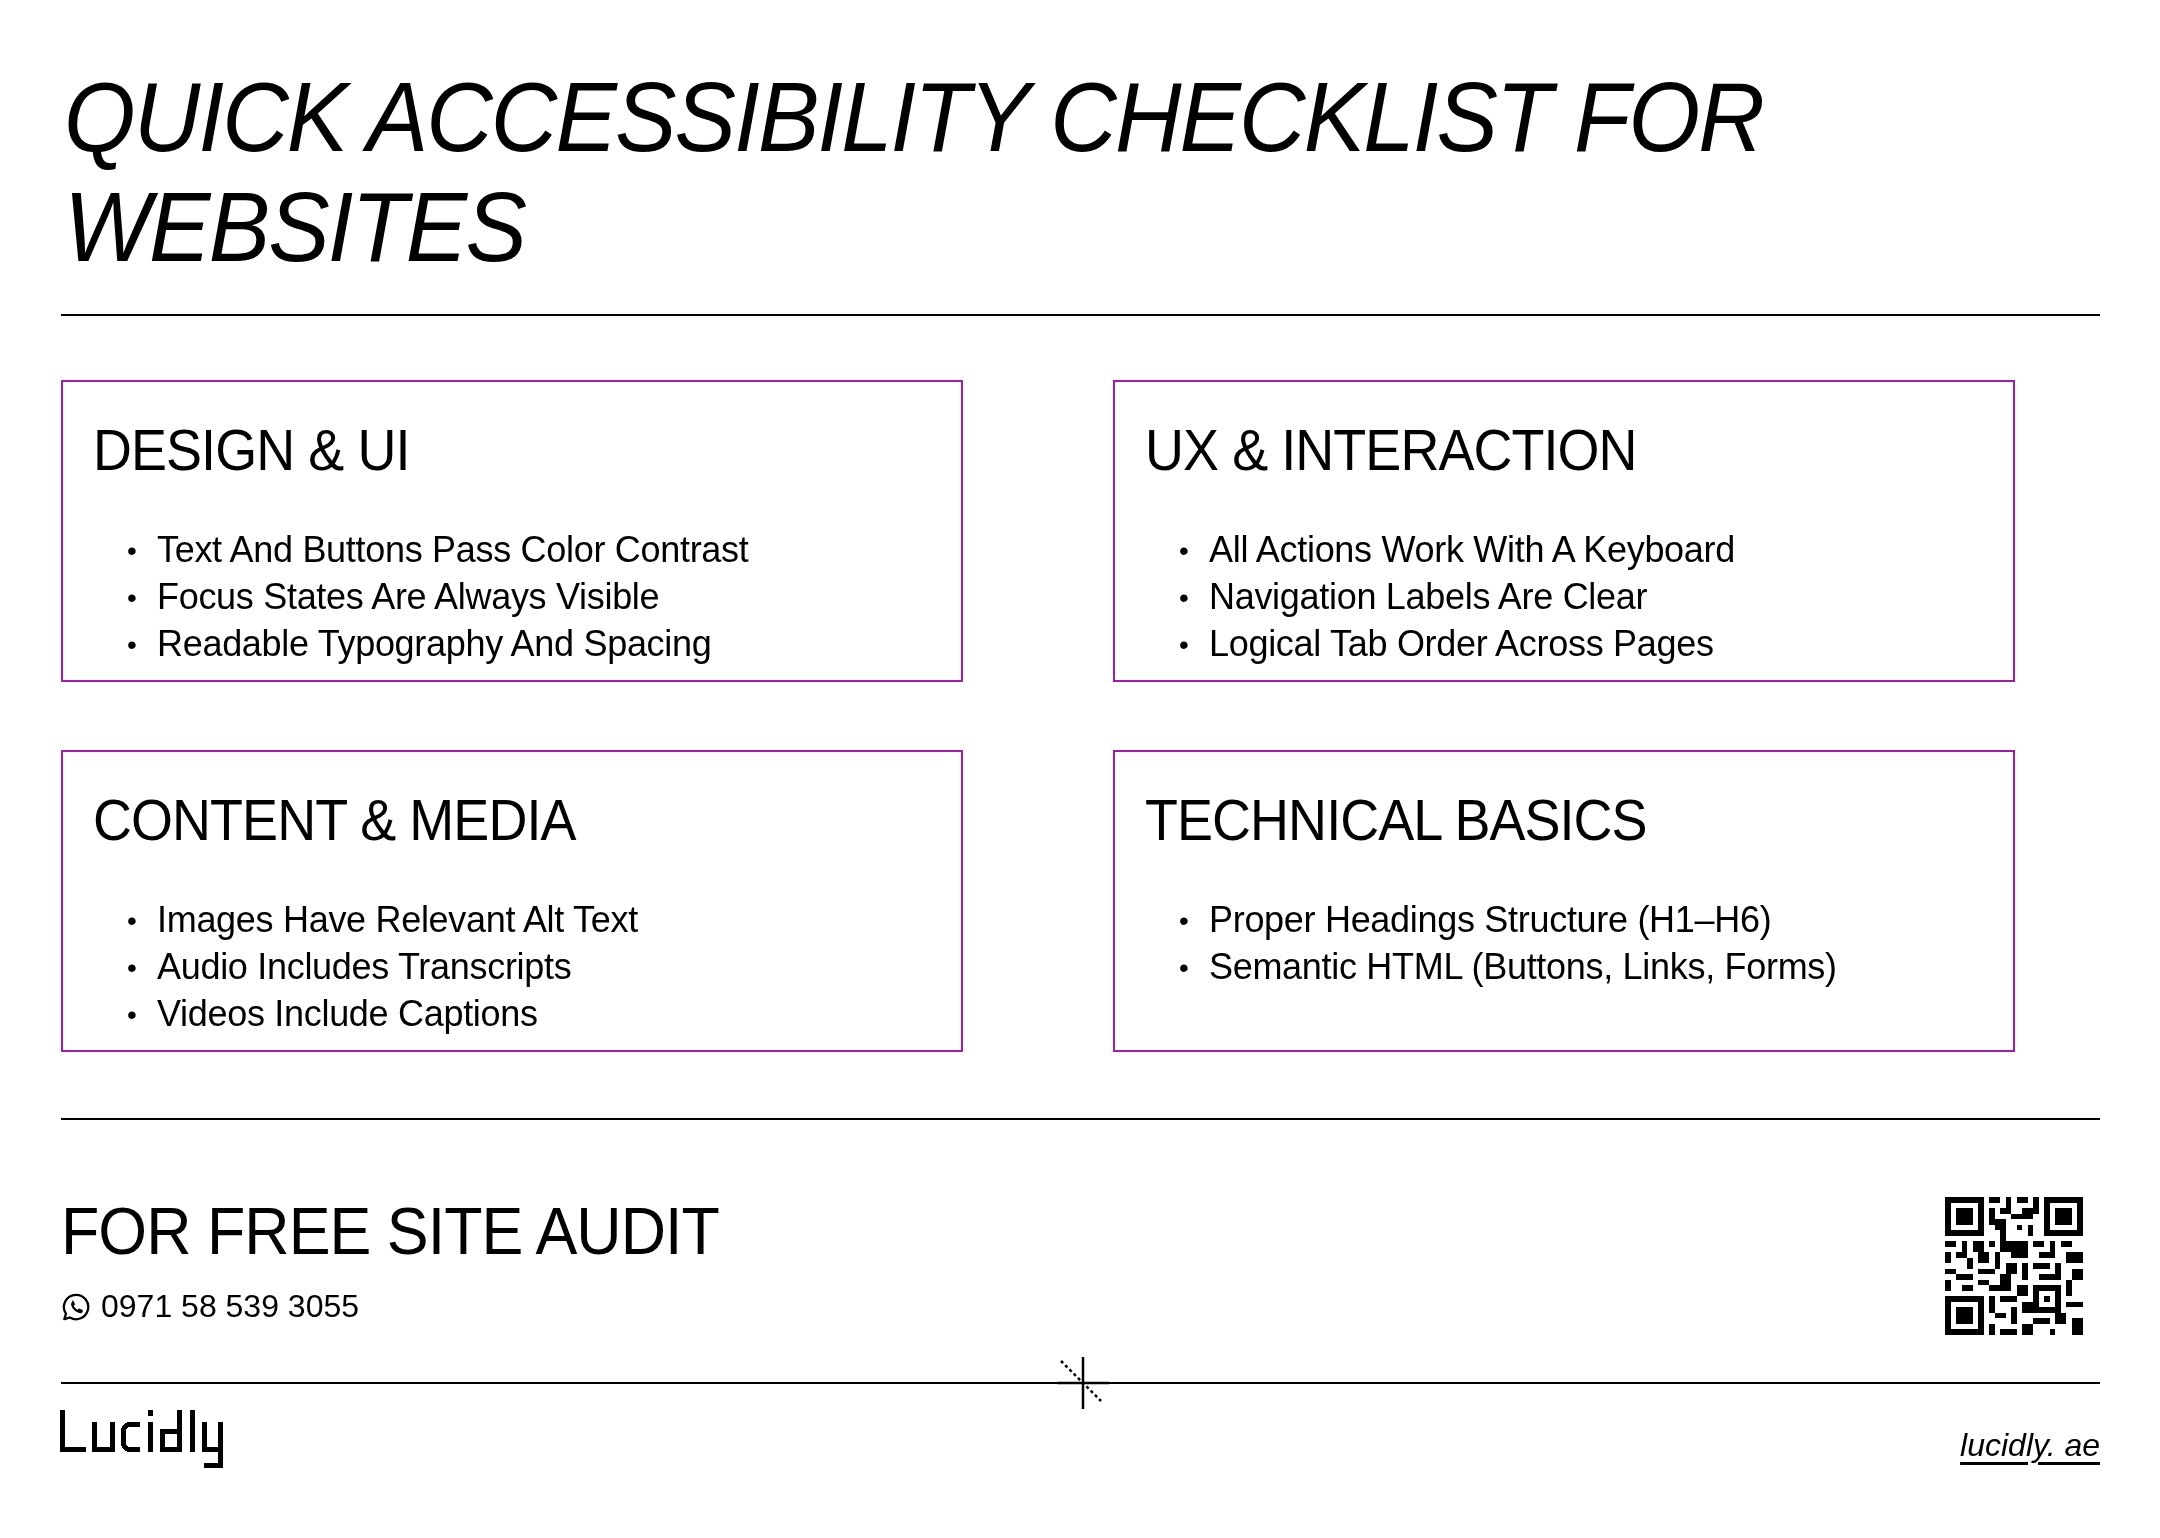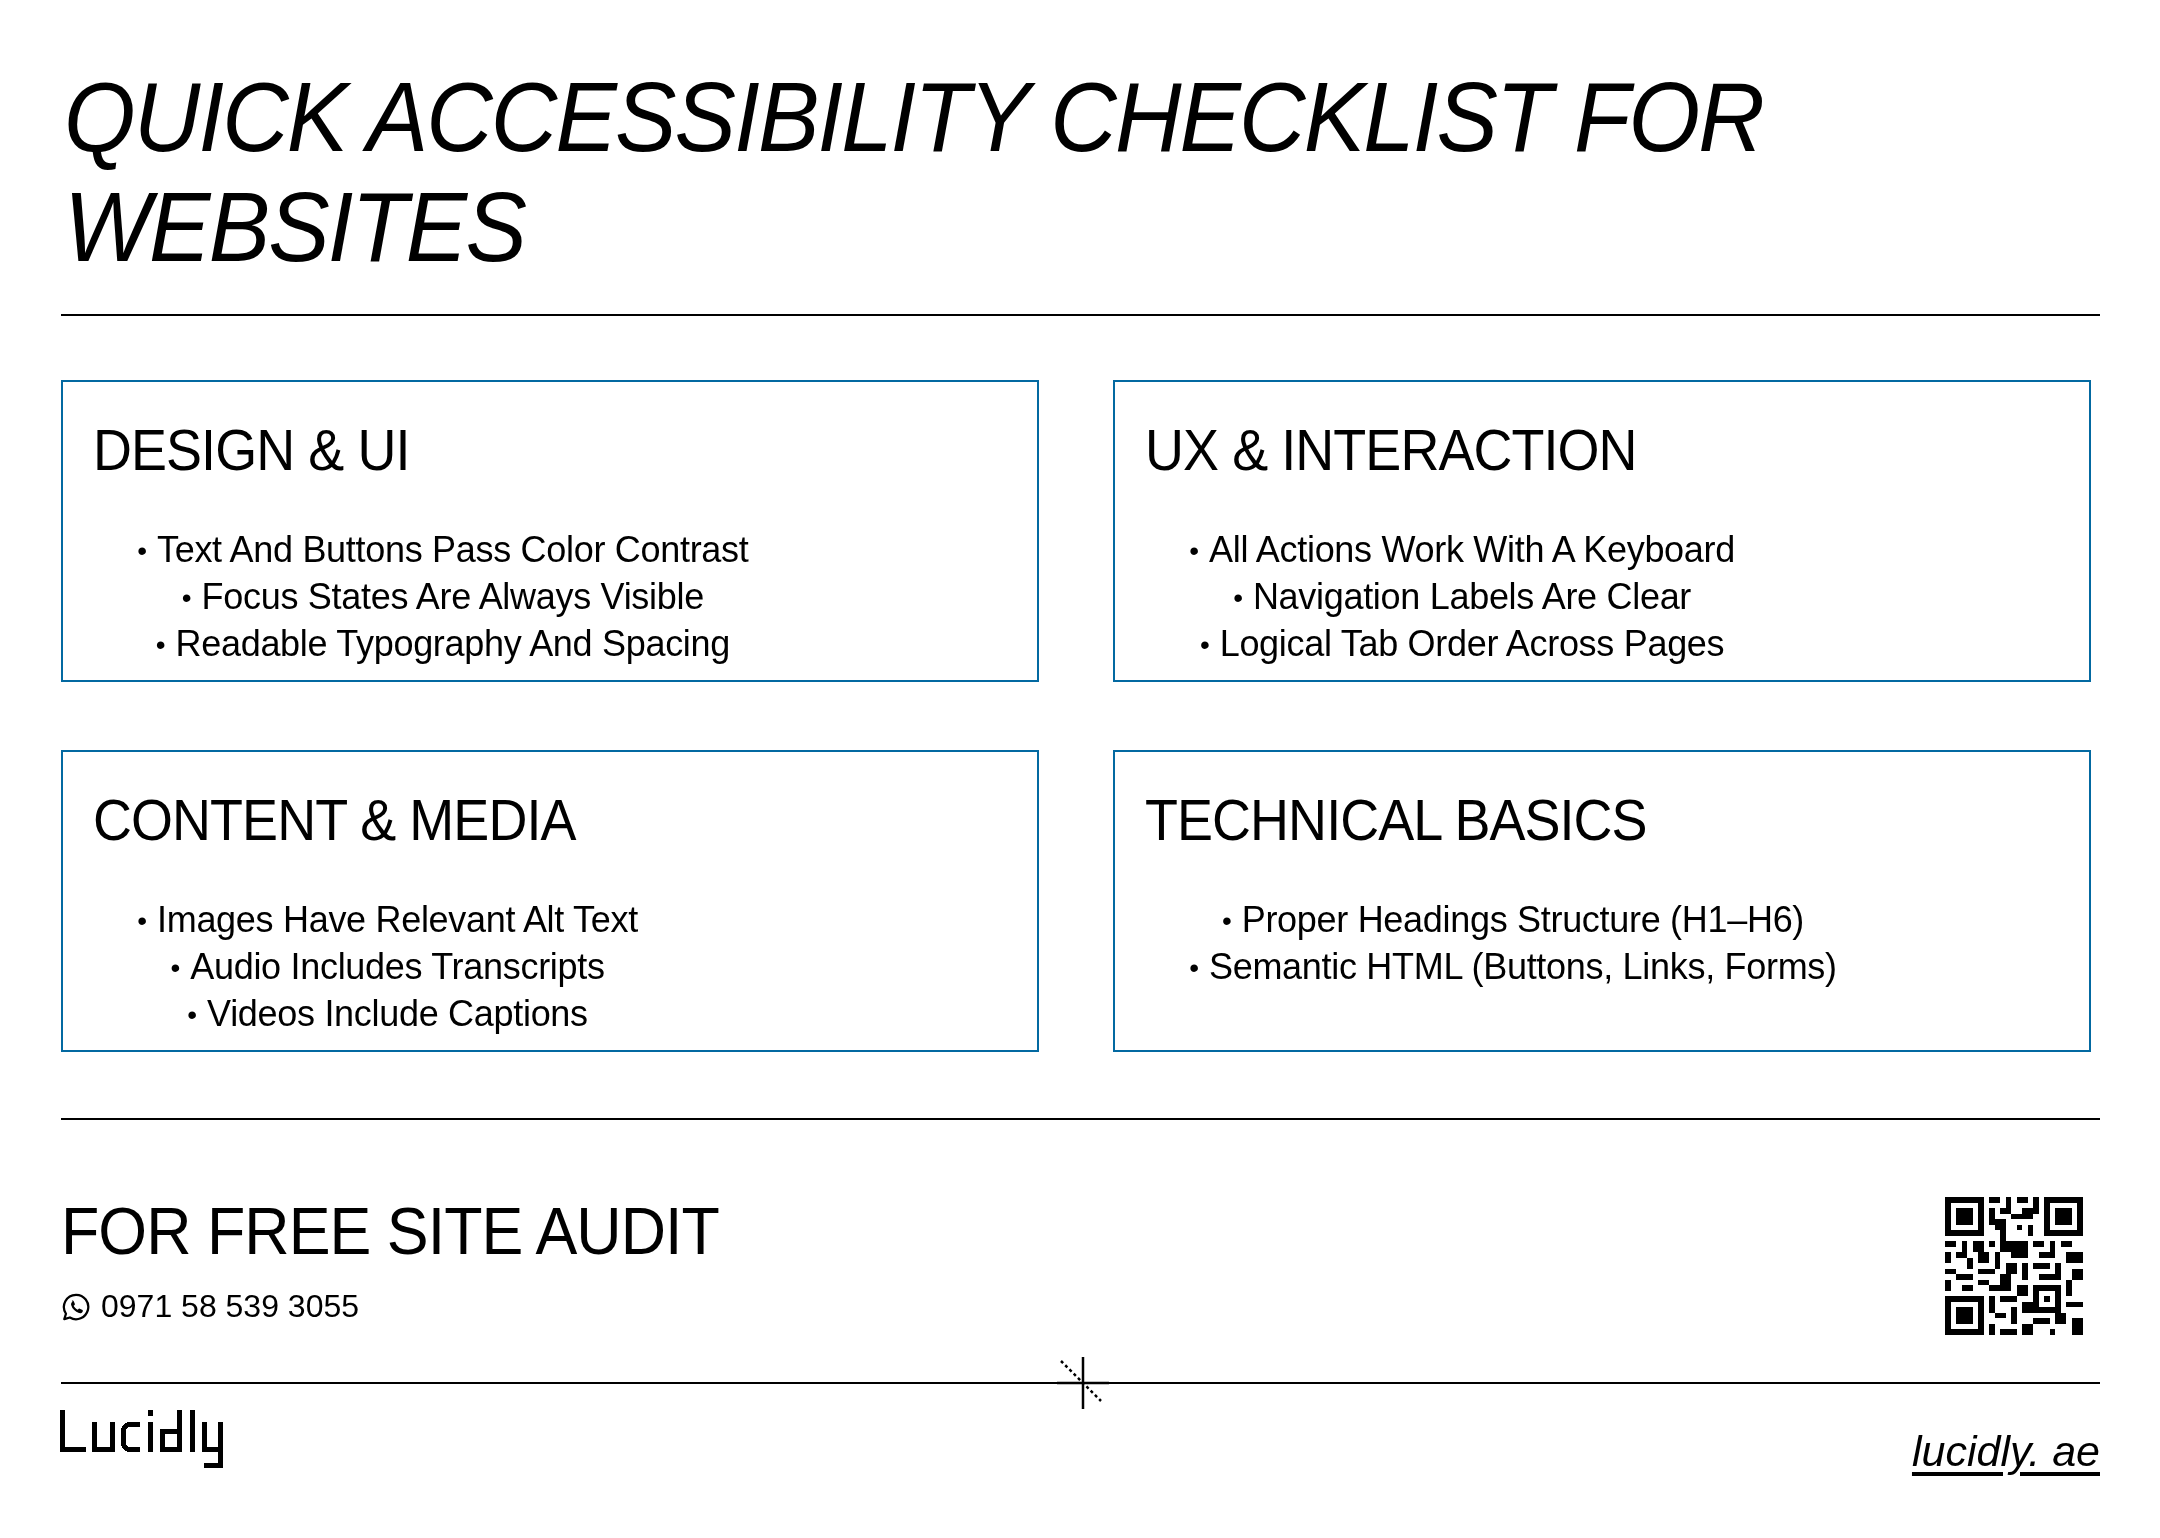--- a/index.html
+++ b/index.html
@@ -1,29 +1,29 @@
 <!DOCTYPE html>
 <html><head>
 <meta charset="utf-8">
 <style>
   html, body { margin: 0; padding: 0; background: #ffffff; }
   body { width: 2160px; height: 1538px; position: relative; overflow: hidden; font-family: "Liberation Sans", sans-serif; color: #000; }
   .title { position: absolute; left: 64px; top: 62px; width: 2040px; font-size: 98px; line-height: 110px; font-style: italic; font-weight: 400; letter-spacing: -2px; margin: 0; transform: scaleX(0.94); transform-origin: left top; }
   .hr { position: absolute; left: 61px; width: 2039px; height: 2px; background: #000; }
-  .card { position: absolute; width: 978px; height: 302px; border: 2px solid #0369a1; box-sizing: border-box; text-align: center; }
+  .card { position: absolute; width: 902px; height: 302px; border: 2px solid #a21caf; box-sizing: border-box; }
   .card h2 { position: absolute; left: 30px; top: 35px; margin: 0; font-size: 58px; font-weight: 400; line-height: 66px; letter-spacing: -1px; transform: scaleX(0.93); transform-origin: left top; white-space: nowrap; }
   .card ul { position: absolute; left: 52px; top: 133px; margin: 12px; padding: 0; list-style: none; }
   .card li { font-size: 36px; line-height: 46px; white-space: nowrap; letter-spacing: -0.3px; }
   .card li .dot { display: inline-block; width: 30px; font-size: 28px; vertical-align: 2px; }
   .cta { position: absolute; left: 61px; top: 1193px; margin: 0; font-size: 66px; font-weight: 400; line-height: 76px; letter-spacing: -1px; transform: scaleX(0.95); transform-origin: left top; white-space: nowrap; }
   .phone { position: absolute; left: 61px; top: 1288px; display: flex; align-items: center; gap: 10px; font-size: 32px; }
   .qr { position: absolute; left: 1945px; top: 1197px; width: 138px; height: 138px; }
   .star { position: absolute; left: 1055px; top: 1355px; width: 56px; height: 56px; }
   .logo { position: absolute; left: 60px; top: 1410px; }
-  .site { position: absolute; right: 60px; top: 1427px; font-size: 43px; font-style: italic; text-decoration: underline; text-underline-offset: 6px; color: #000; }
+  .site { position: absolute; right: 60px; top: 1427px; font-size: 32px; font-style: italic; text-decoration: underline; text-underline-offset: 6px; color: #000; }
 </style>
 </head>
 <body>
 
 <h1 class="title">QUICK ACCESSIBILITY CHECKLIST FOR WEBSITES</h1>
 
 <div class="hr" style="top:314px;"></div>
 
 <section class="card" style="left:61px; top:380px;">
   <h2>DESIGN &amp; UI</h2>

